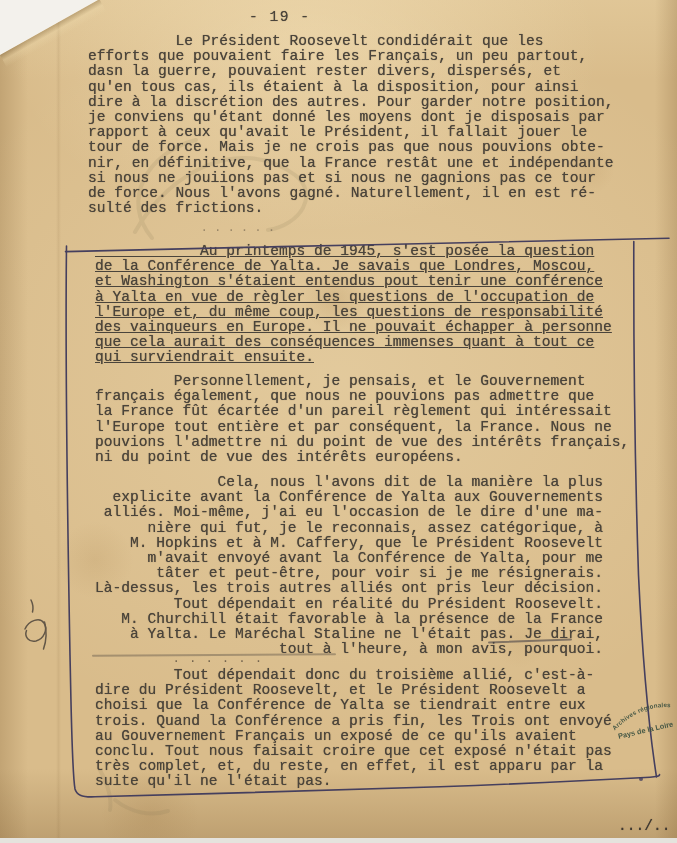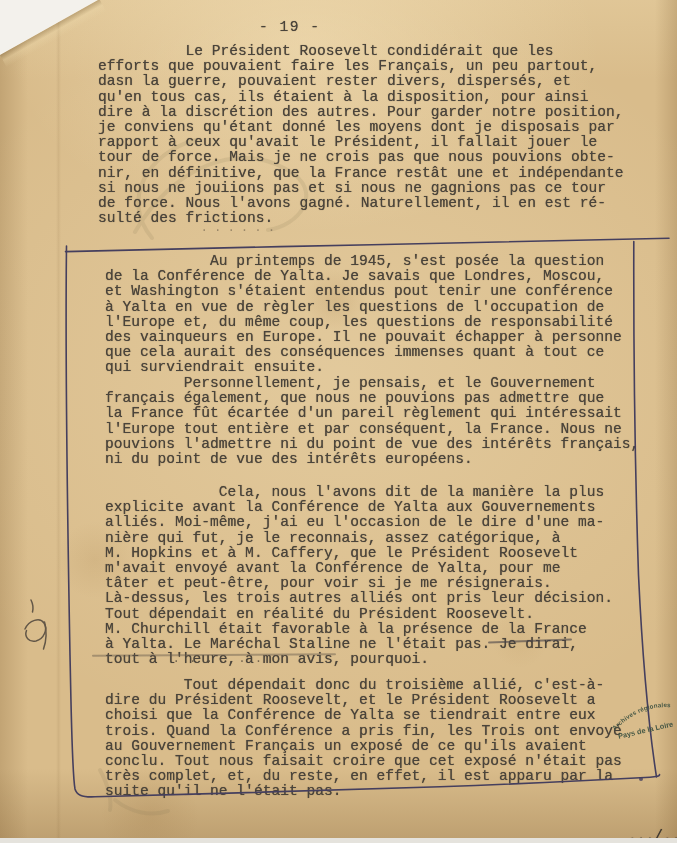--- a/index.html
+++ b/index.html
@@ -22,30 +22,30 @@
       linear-gradient(270deg, rgba(125,92,48,.25), transparent 22px),
       linear-gradient(0deg, rgba(120,88,45,.28), transparent 70px),
       linear-gradient(180deg, rgba(245,228,185,.25), transparent 80px);
   }
   .crease{position:absolute;left:56px;top:0;width:5px;height:838px;
     background:linear-gradient(90deg,transparent,rgba(120,90,50,.10),transparent);}
   .tear-shade{position:absolute;left:0;top:55px;width:114px;height:14px;
     transform:rotate(-29.3deg);transform-origin:0 0;
     background:linear-gradient(180deg,rgba(110,85,45,.32),rgba(236,216,170,.35) 45%,transparent);}
   .tw{
-    position:absolute;white-space:pre;margin:10px;
+    position:absolute;white-space:pre;margin:0;
     font-family:"Liberation Mono","DejaVu Sans Mono",monospace;
     font-size:14.6px;line-height:15.2px;color:#4a443b;
     text-shadow:0 0 .8px rgba(62,52,40,.75);
   }
   .pagenum{left:249px;top:10px;letter-spacing:1.5px;}
   .p1{left:88px;top:34px;}
-  .p2{left:95px;top:244px;}
-  .p3{left:95px;top:366px;}
-  .p4{left:95px;top:475px;}
+  .p2{left:95px;top:244px;text-decoration:underline;}
+  .p3{left:95px;top:374px;}
+  .p4{left:95px;top:475px;text-align:right;}
   .p5{left:95px;top:668px;}
   .contmark{left:618px;top:819px;color:#3e3831;}
   .dots{position:absolute;font-family:"DejaVu Sans",sans-serif;font-size:14px;color:#4a4035;}
   .dots1{left:202px;top:222px;letter-spacing:9px;opacity:.45;}
   .dots2{left:174px;top:653px;letter-spacing:12px;opacity:.7;}
   .strike{position:absolute;border-radius:2px;}
   .strike1{left:488px;top:640px;width:84px;height:2.4px;background:rgba(72,66,72,.6);transform:rotate(-2deg);}
   .strike2{left:92px;top:654px;width:244px;height:2px;background:rgba(100,88,75,.45);transform:rotate(-.4deg);}
   .overlay-svg{position:absolute;left:0;top:0;pointer-events:none;}
   .stamp-svg{position:absolute;left:610px;top:695px;transform:rotate(-13deg);opacity:.92;}

